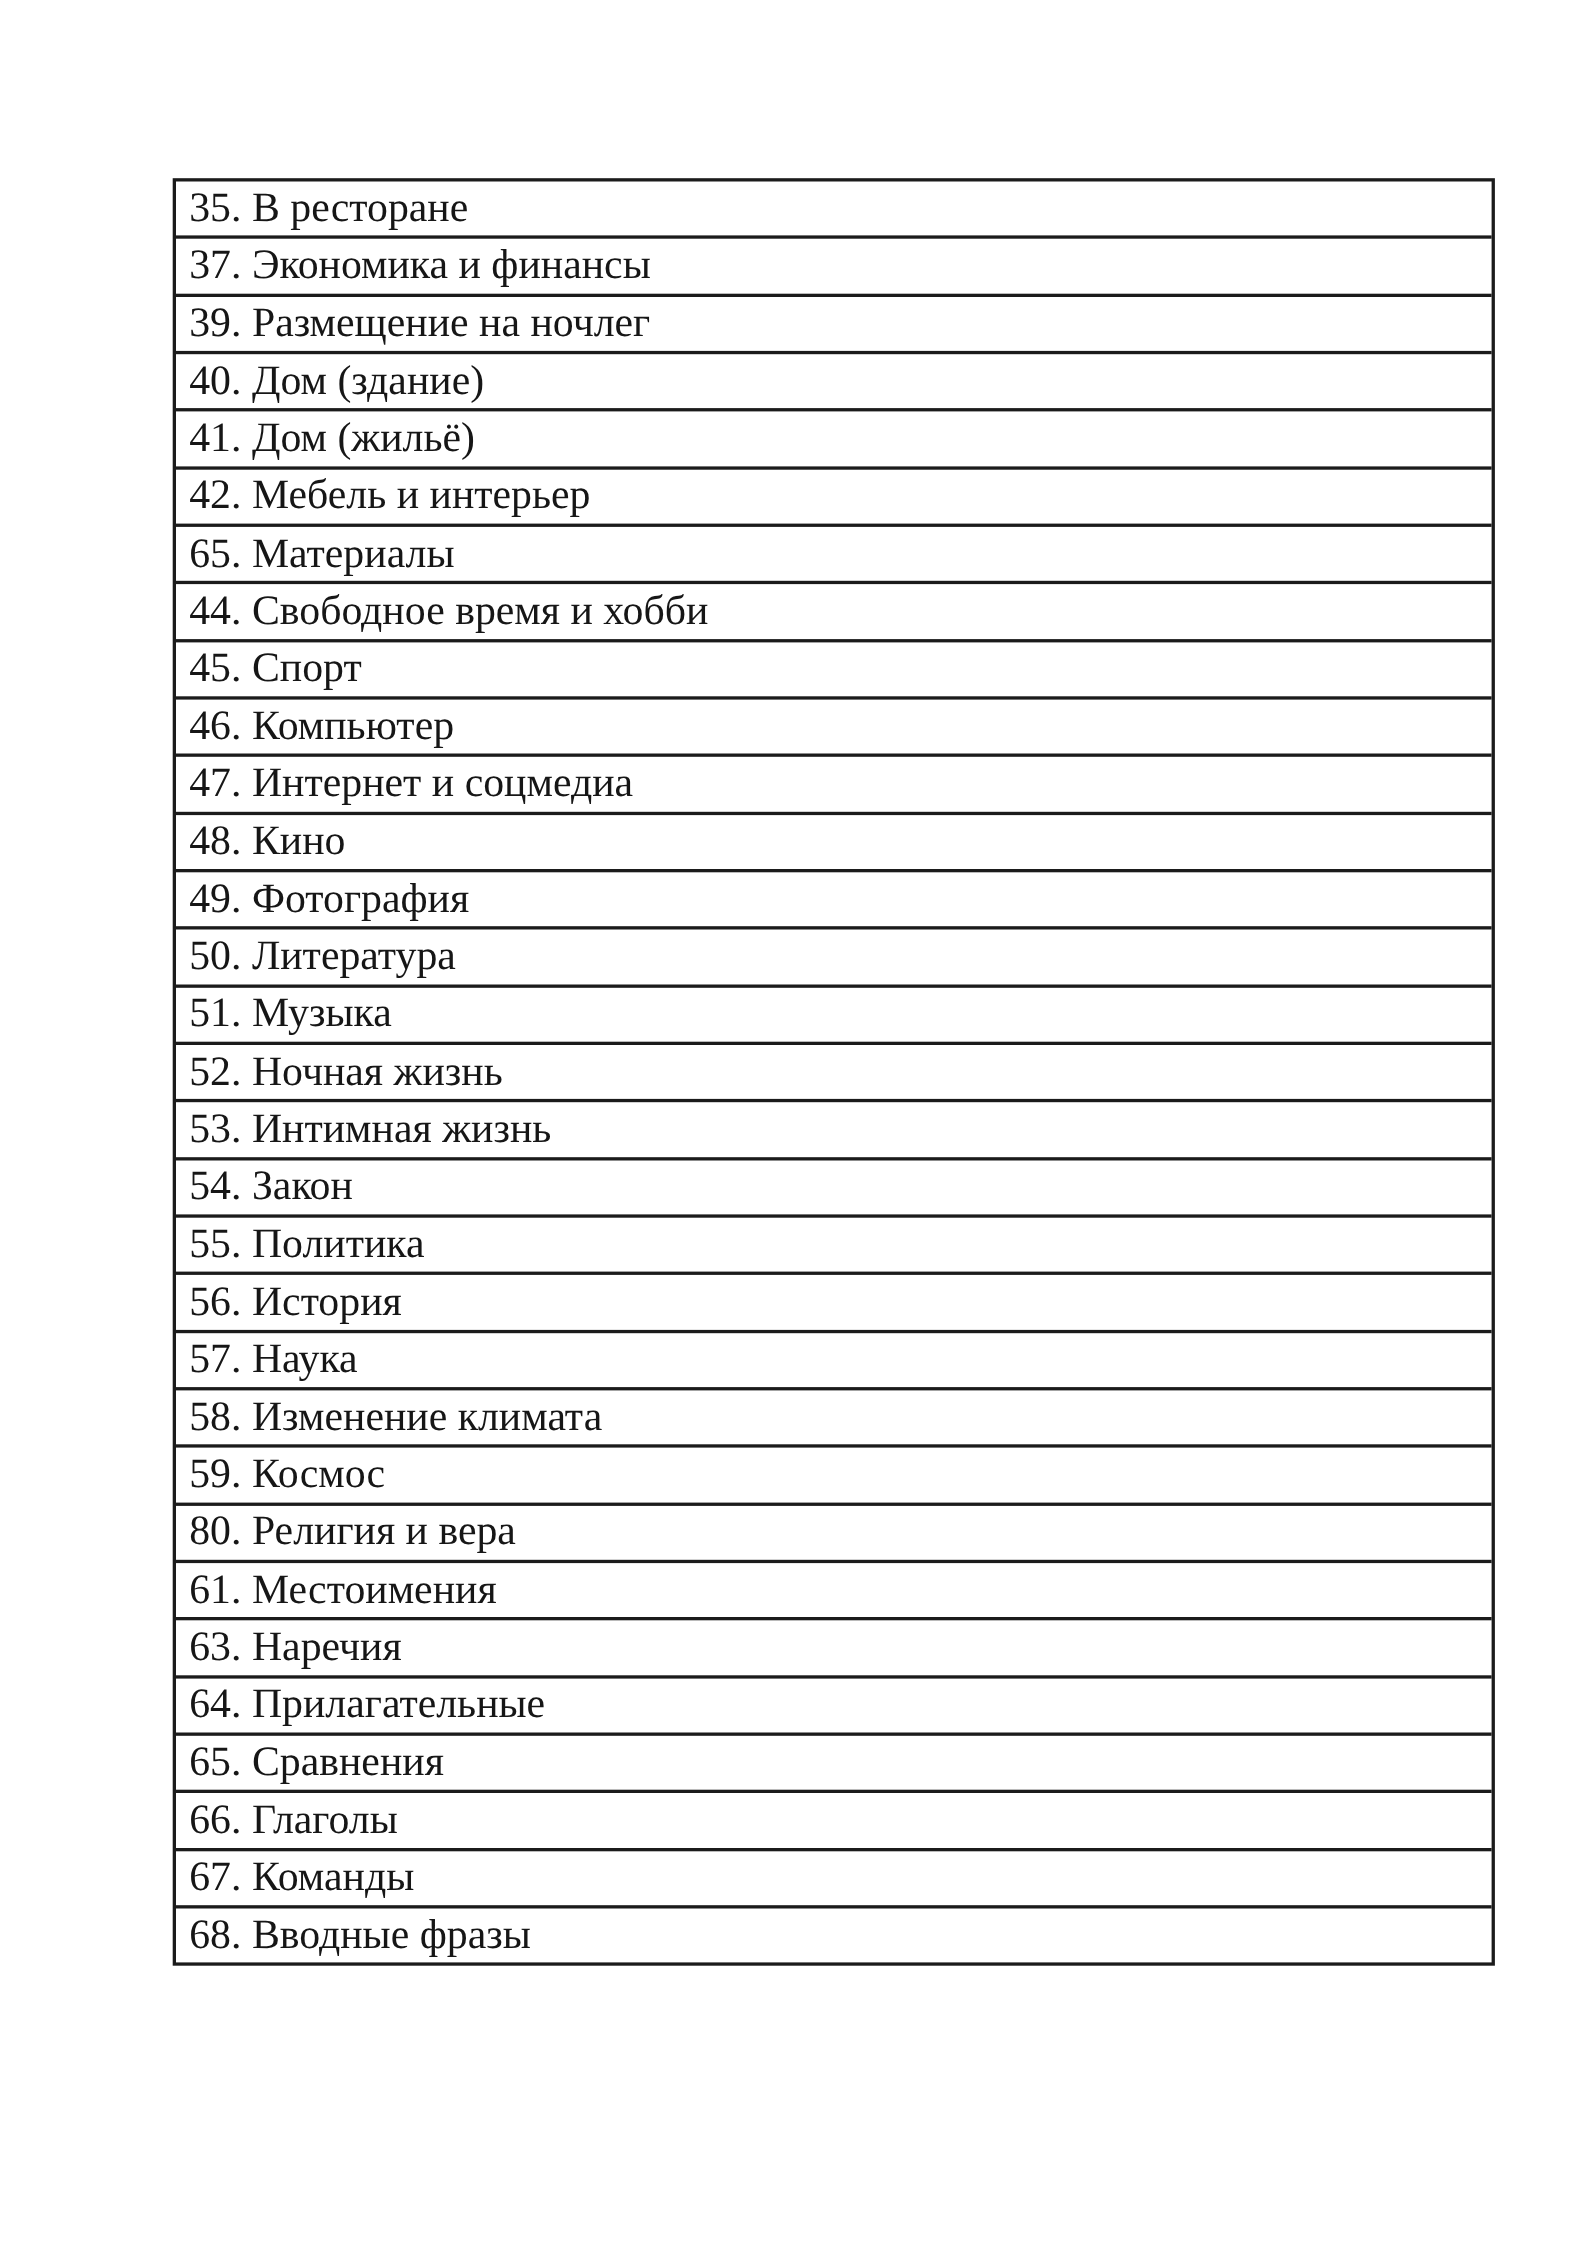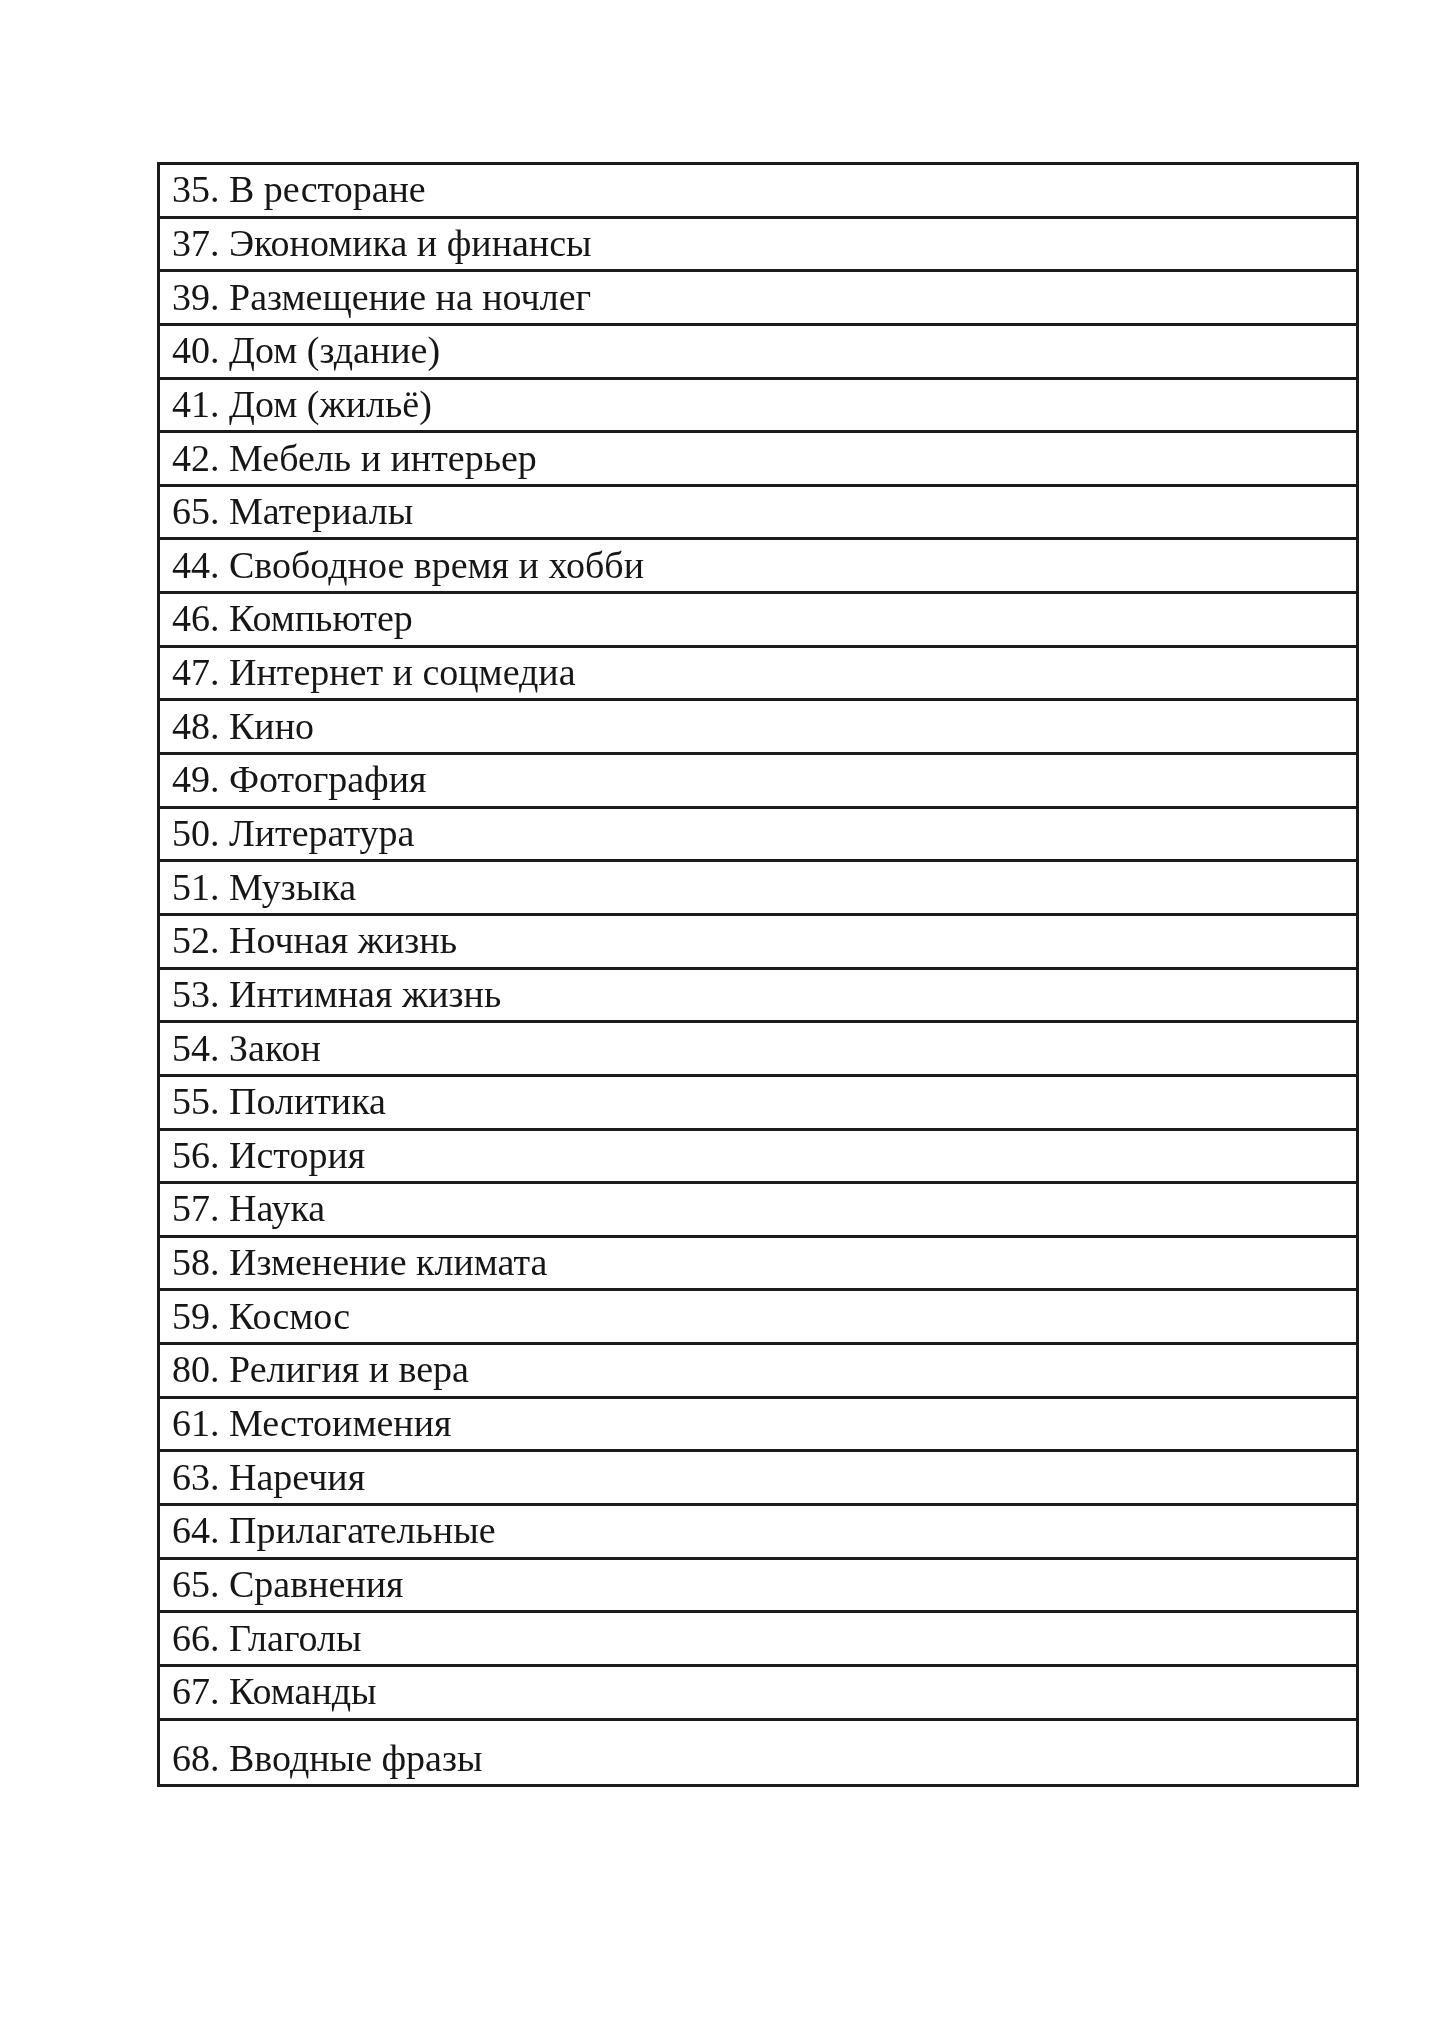--- a/index.html
+++ b/index.html
@@ -33,21 +33,21 @@
     background: var(--bg);
   }
   .row {
     flex: 1 1 0;
     display: flex;
     align-items: center;
     border-bottom: 3px solid var(--border-color);
     padding-left: 12px;
     overflow: hidden;
   }
-  .row:last-child { border-bottom: none; margin-top: 13px; }
+  .row:last-child { border-bottom: none; }
   .entry {
     font-size: 38px;
     line-height: 1;
     color: var(--text-color);
     white-space: nowrap;
     padding-bottom: 2px;
     letter-spacing: 0px;
   }
 </style>
 </head>
@@ -71,20 +71,23 @@
         <span class="entry">41. Дом (жильё)</span>
       </div>
     <div class="row">
         <span class="entry">42. Мебель и интерьер</span>
       </div>
     <div class="row">
         <span class="entry">65. Материалы</span>
       </div>
     <div class="row">
         <span class="entry">44. Свободное время и хобби</span>
+      </div>
+    <div class="row">
+        <span class="entry">45. Спорт</span>
       </div>
     <div class="row">
         <span class="entry">46. Компьютер</span>
       </div>
     <div class="row">
         <span class="entry">47. Интернет и соцмедиа</span>
       </div>
     <div class="row">
         <span class="entry">48. Кино</span>
       </div>

